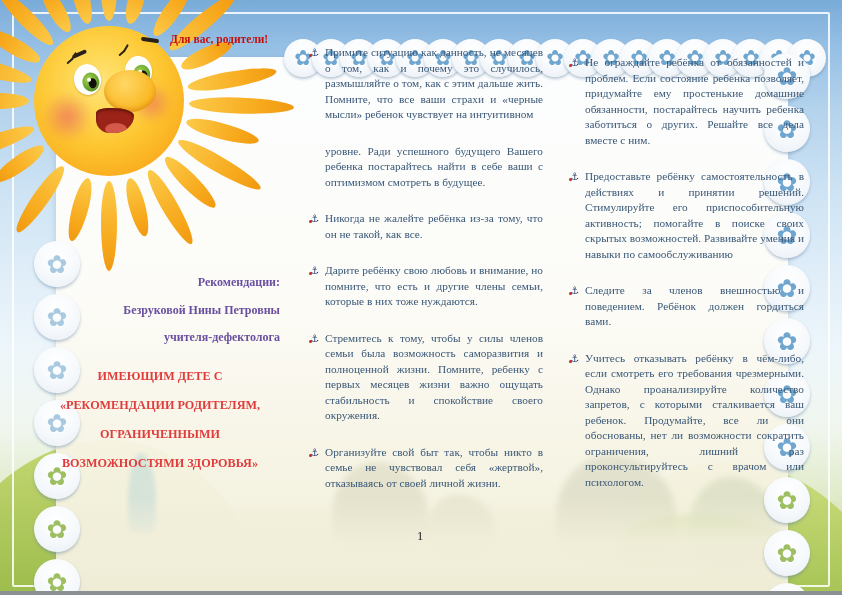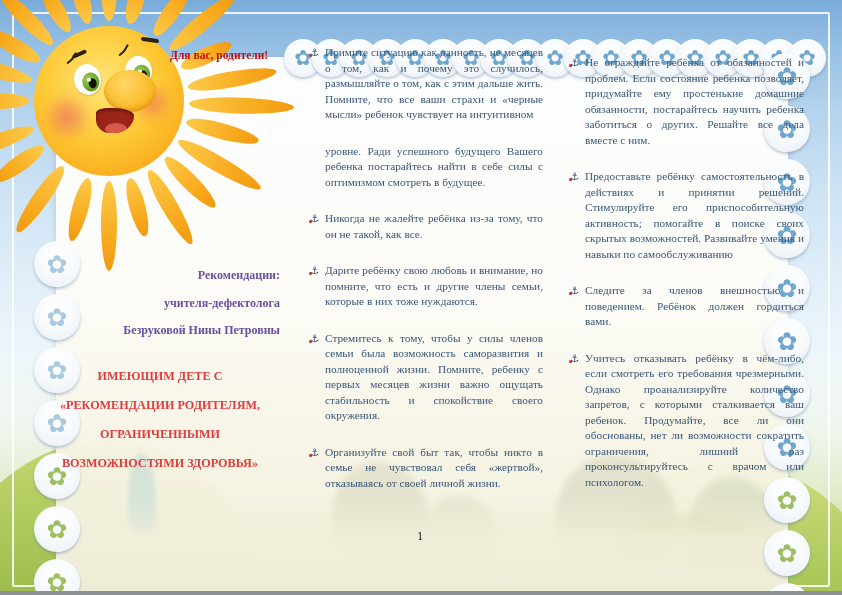--- a/index.html
+++ b/index.html
@@ -84,23 +84,23 @@
   .b-item{display:flex;margin-bottom:21px;}
   .bullet{flex:0 0 15px;font-family:"DejaVu Sans",sans-serif;font-size:10px;line-height:15px;
      color:#223a6e;position:relative;}
   .bullet::after{content:"";position:absolute;left:-1px;top:9px;width:3px;height:3px;
      border-radius:50%;background:#c32a22;}
   .b-text{flex:1;font-size:11.3px;line-height:15.5px;color:var(--body-text,#3a5878);
      text-align:justify;}
   .b-text p{margin:0;}
   .b-text p.p2{margin-top:21px;}
 
-  #banner{position:absolute;left:170px;top:49px;z-index:31;font-weight:bold;font-size:11.5px;
+  #banner{position:absolute;left:170px;top:33px;z-index:31;font-weight:bold;font-size:11.5px;
      color:var(--banner-red,#c40f0f);white-space:nowrap;}
-  #credit{position:absolute;left:50px;top:262px;width:230px;z-index:30;text-align:right;
+  #credit{position:absolute;left:50px;top:269px;width:230px;z-index:30;text-align:right;
      font-weight:bold;font-size:12px;line-height:27.5px;color:var(--credit-purple,#6a4fa0);}
   #doc-title{position:absolute;left:42px;top:362px;width:236px;z-index:30;text-align:center;
      font-weight:bold;font-size:12.2px;line-height:29px;color:var(--title-red,#e03c3c);}
   #page-num{position:absolute;left:330px;top:529px;width:180px;z-index:30;text-align:center;
      font-size:12.5px;color:#1c1c1c;}
 
   #bottom-bar{position:absolute;left:0;bottom:0;width:842px;height:4px;background:#8b9095;z-index:40;}
 </style>
 </head>
 <body>
@@ -288,36 +288,36 @@
     </div>
     <div class="face" id="nose"></div>
     <div class="face" id="mouth">
       <div id="tongue"></div>
     </div>
   </div>
 
   <div id="banner">Для вас, родители!</div>
   <div id="credit">
     <div>Рекомендации:</div>
+    <div>Безруковой Нины Петровны</div>
     <div>учителя-дефектолога</div>
-    <div>Безруковой Нины Петровны</div>
   </div>
   <div id="doc-title">
     <div>ИМЕЮЩИМ ДЕТЕ С</div>
     <div>«РЕКОМЕНДАЦИИ РОДИТЕЛЯМ,</div>
     <div>ОГРАНИЧЕННЫМИ</div>
     <div>ВОЗМОЖНОСТЯМИ ЗДОРОВЬЯ»</div>
   </div>
 
   <div class="col" id="col-mid">
     <div class="b-item">
       <span class="bullet">⚓</span>
       <div class="b-text">
         <p>Примите ситуацию как данность, не месяцев о том, как и почему это случилось, размышляйте о том, как с этим дальше жить. Помните, что все ваши страхи и «черные мысли» ребенок чувствует на интуитивном</p>
-        <p class="p2">уровне. Ради успешного будущего Вашего ребенка постарайтесь найти в себе силы с оптимизмом смотреть в будущее.</p>
+        <p class="p2">уровне. Ради успешного будущего Вашего ребенка постарайтесь найти в себе ваши с оптимизмом смотреть в будущее.</p>
       </div>
     </div>
     <div class="b-item">
       <span class="bullet">⚓</span>
       <div class="b-text">
         <p>Никогда не жалейте ребёнка из-за тому, что он не такой, как все.</p>
       </div>
     </div>
     <div class="b-item">
       <span class="bullet">⚓</span>

